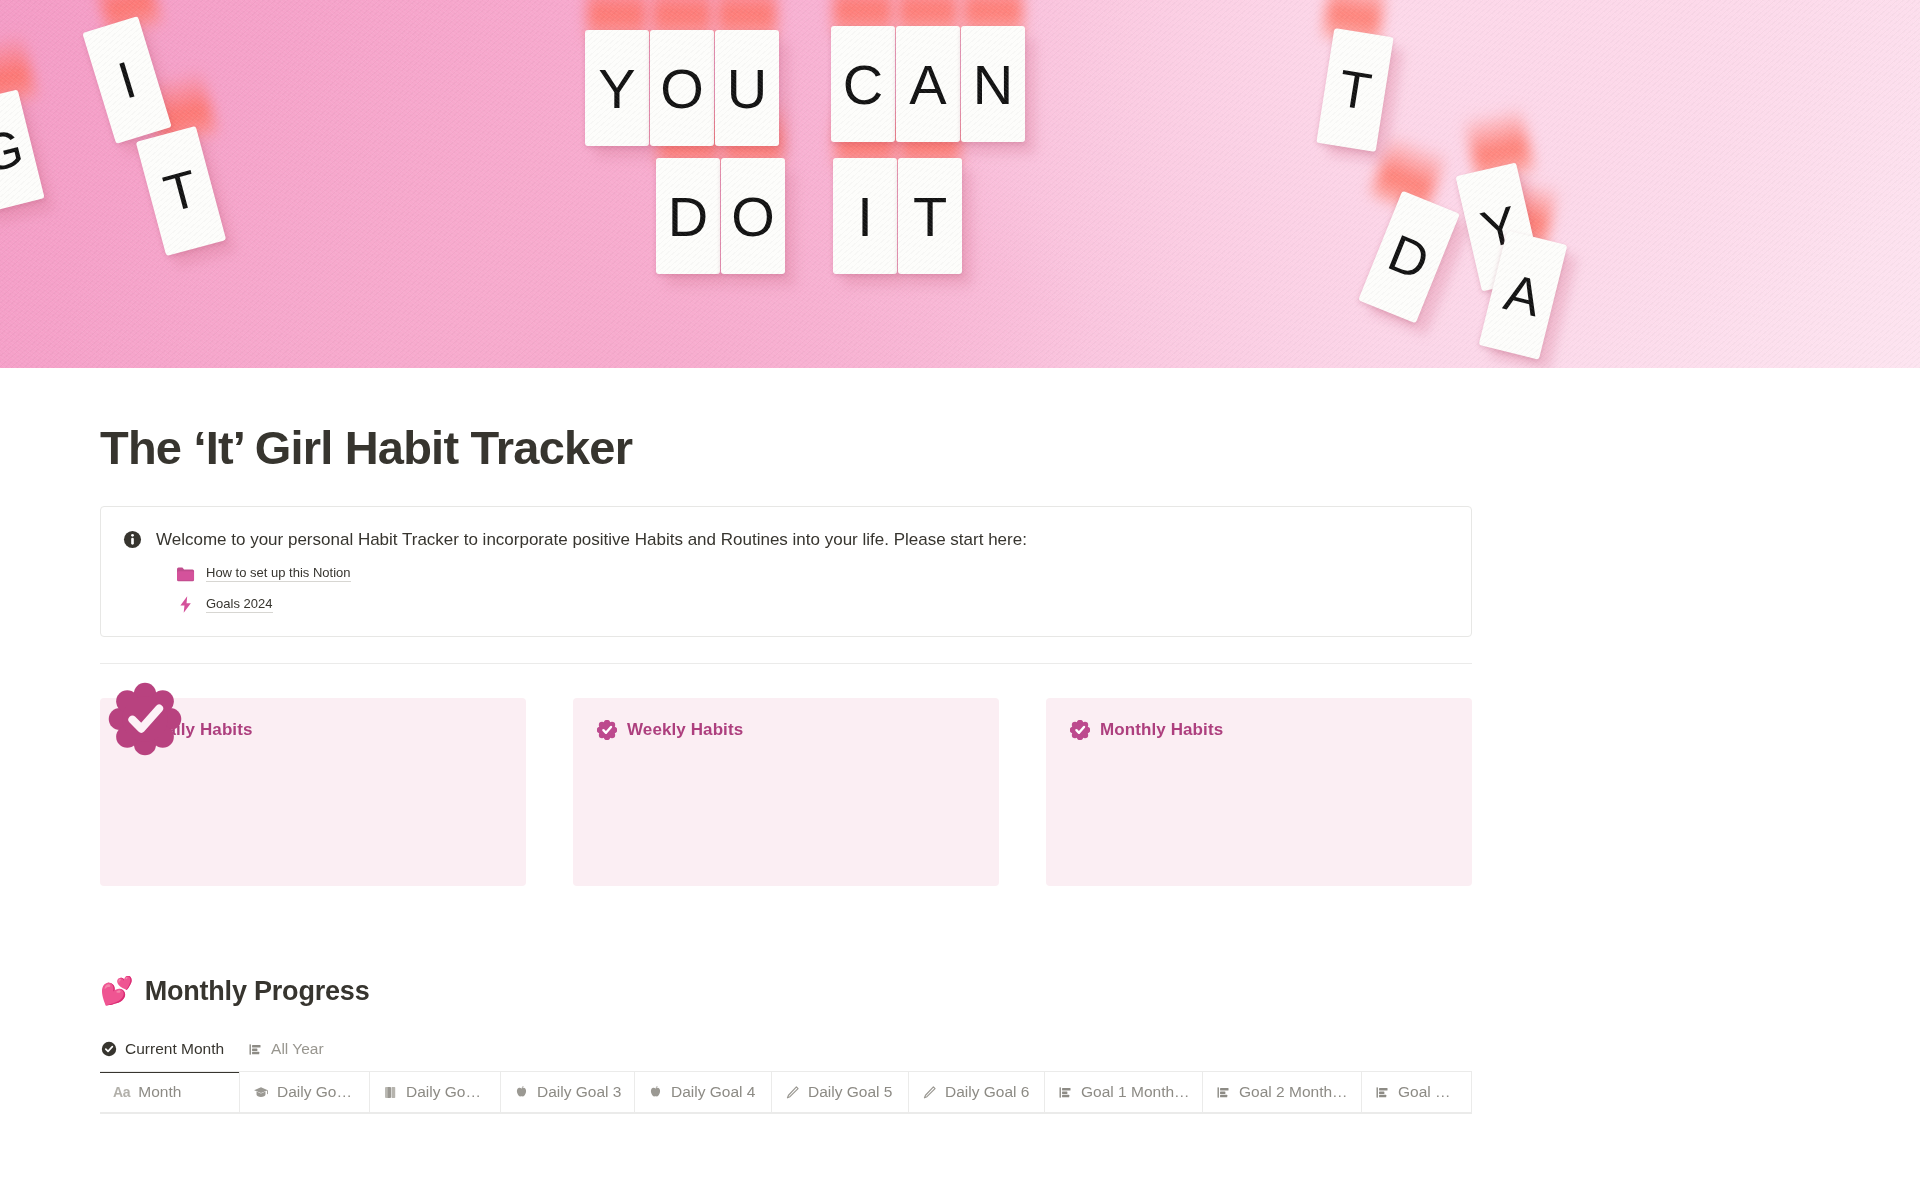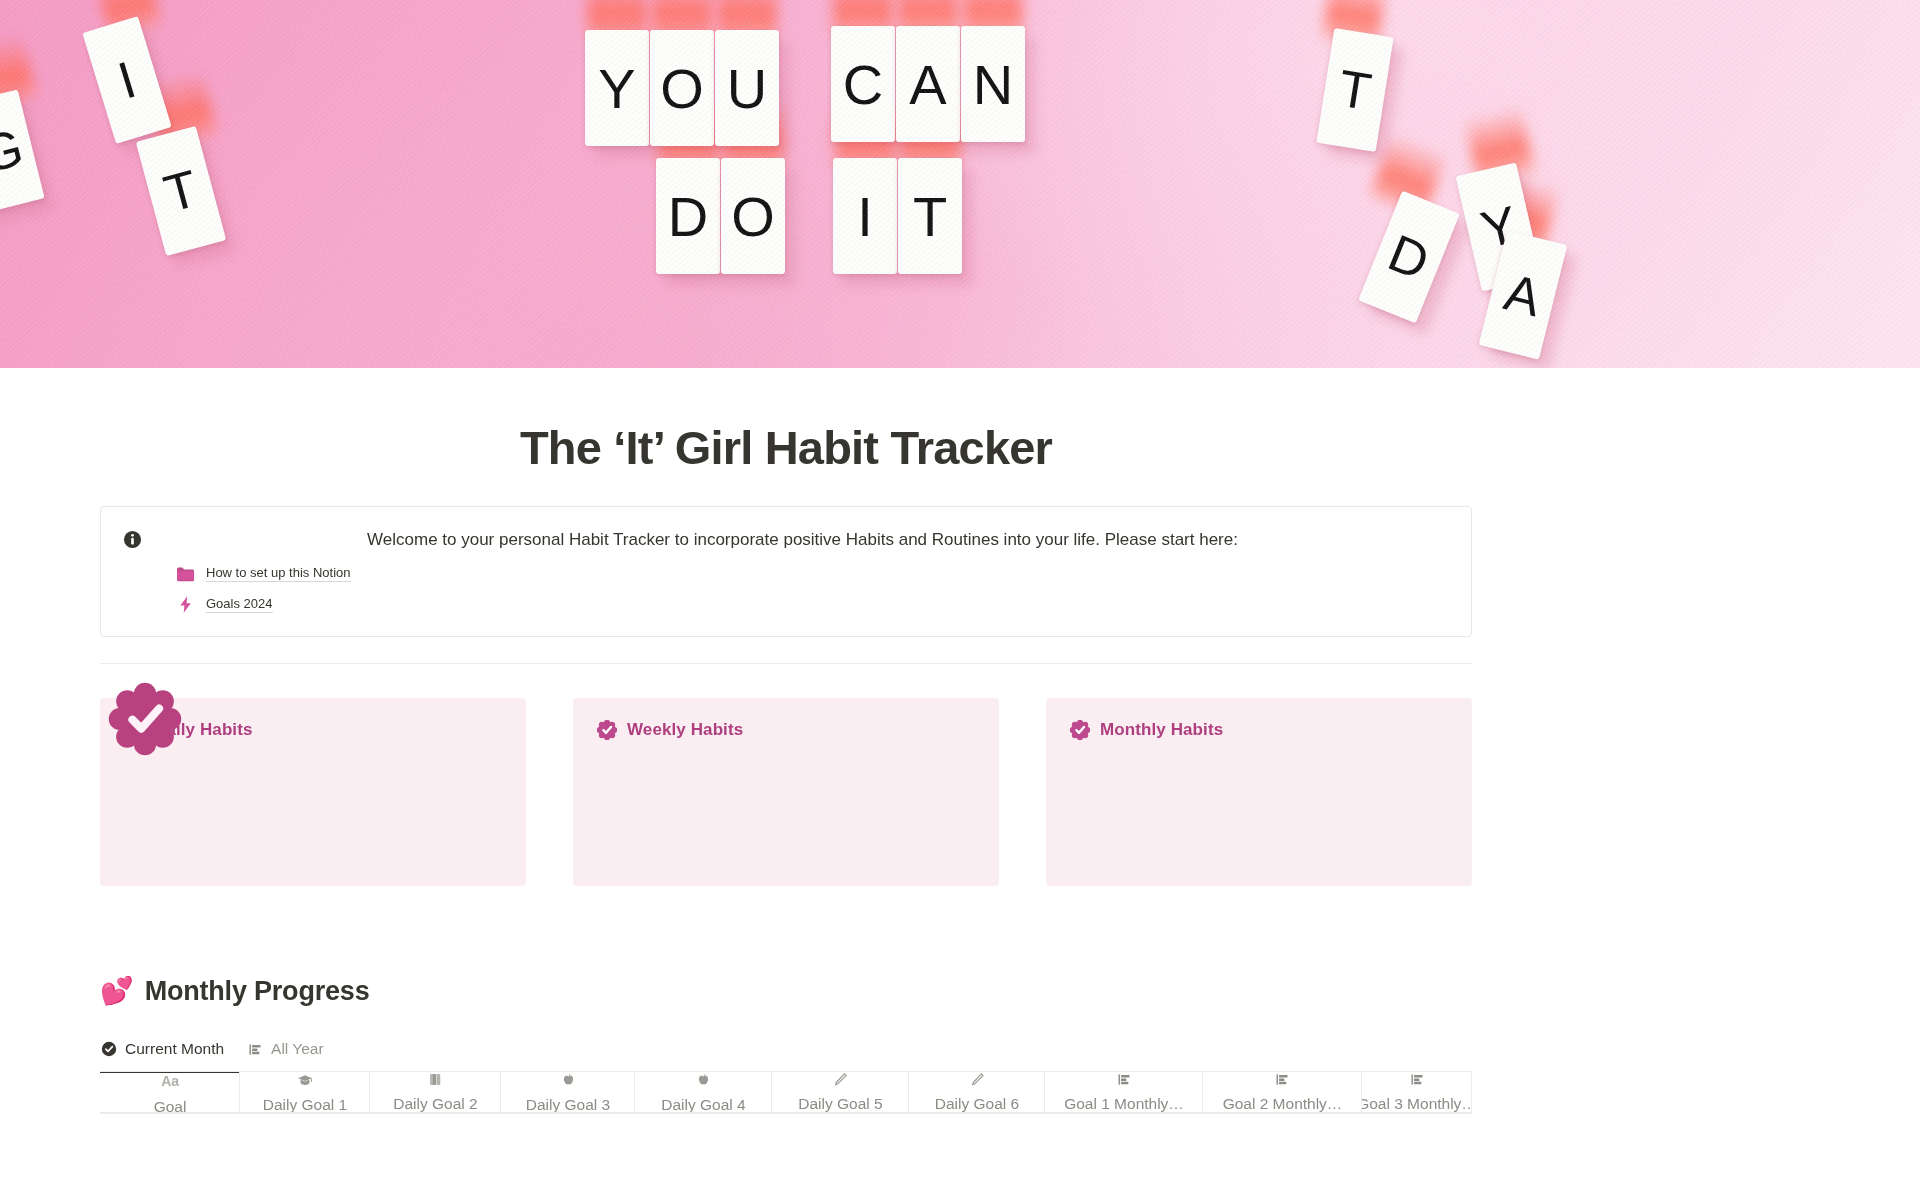--- a/index.html
+++ b/index.html
@@ -62,21 +62,20 @@
     border-radius: 4px;
     pointer-events: none;
   }
 
   
   .page {
     position: relative;
     width: 1920px;
     padding: 0;
     background: #fff;
-    text-align: center;
   }
 
   .content {
     width: 1372px;
     margin: 0 0 0 100px;
   }
 
   
   .page-icon {
     position: absolute;
@@ -220,21 +219,20 @@
     align-items: center;
     gap: 8px;
     padding: 0 12px 0 13px;
     border-right: 1px solid #ebebea;
     color: #8d8b85;
     font-size: 15.5px;
     white-space: nowrap;
     overflow: hidden;
     cursor: pointer;
     position: relative;
-    flex-direction: column;
   }
   .th.first { border-left: none; }
   .th-label { overflow: hidden; text-overflow: ellipsis; }
   .th-aa {
     font-size: 14px; font-weight: 600; color: #b2b0aa;
     letter-spacing: -.3px;
   }
   .th-active-bar {
     position: absolute; left: 0; right: 0; top: -1px; height: 2px;
     background: #37352f;
@@ -502,21 +500,21 @@
               </svg>
             </span>
     <span>All Year</span>
           </div>
         </div>
       <div class="tbl">
         <div class="tbl-head" id="tbl-head">
             <div class="th first" style="width: 140px; flex: 0 0 140px;">
               <span class="th-active-bar"></span>
               <span><span class="th-aa">Aa</span></span>
-     <span class="th-label">Goal</span>
+     <span class="th-label">Month</span>
             </div>
             <div class="th" style="width: 130px; flex: 0 0 130px;">
               <span>
                 <svg width="16" height="16" viewBox="0 0 20 20">
                   <path d="M10 4 L18.6 7.7 L10 11.4 L1.4 7.7z" fill="#9b9993"></path>
       <path d="M4.4 9.5v3.6c0 1.8 2.6 3.1 5.6 3.1s5.6-1.3 5.6-3.1V9.5L10 12z" fill="#9b9993"></path>
       <rect x="17.6" y="7.6" width="1.1" height="5.2" rx=".5" fill="#9b9993"></rect>
                 </svg>
               </span>
      <span class="th-label">Daily Goal 1</span>

